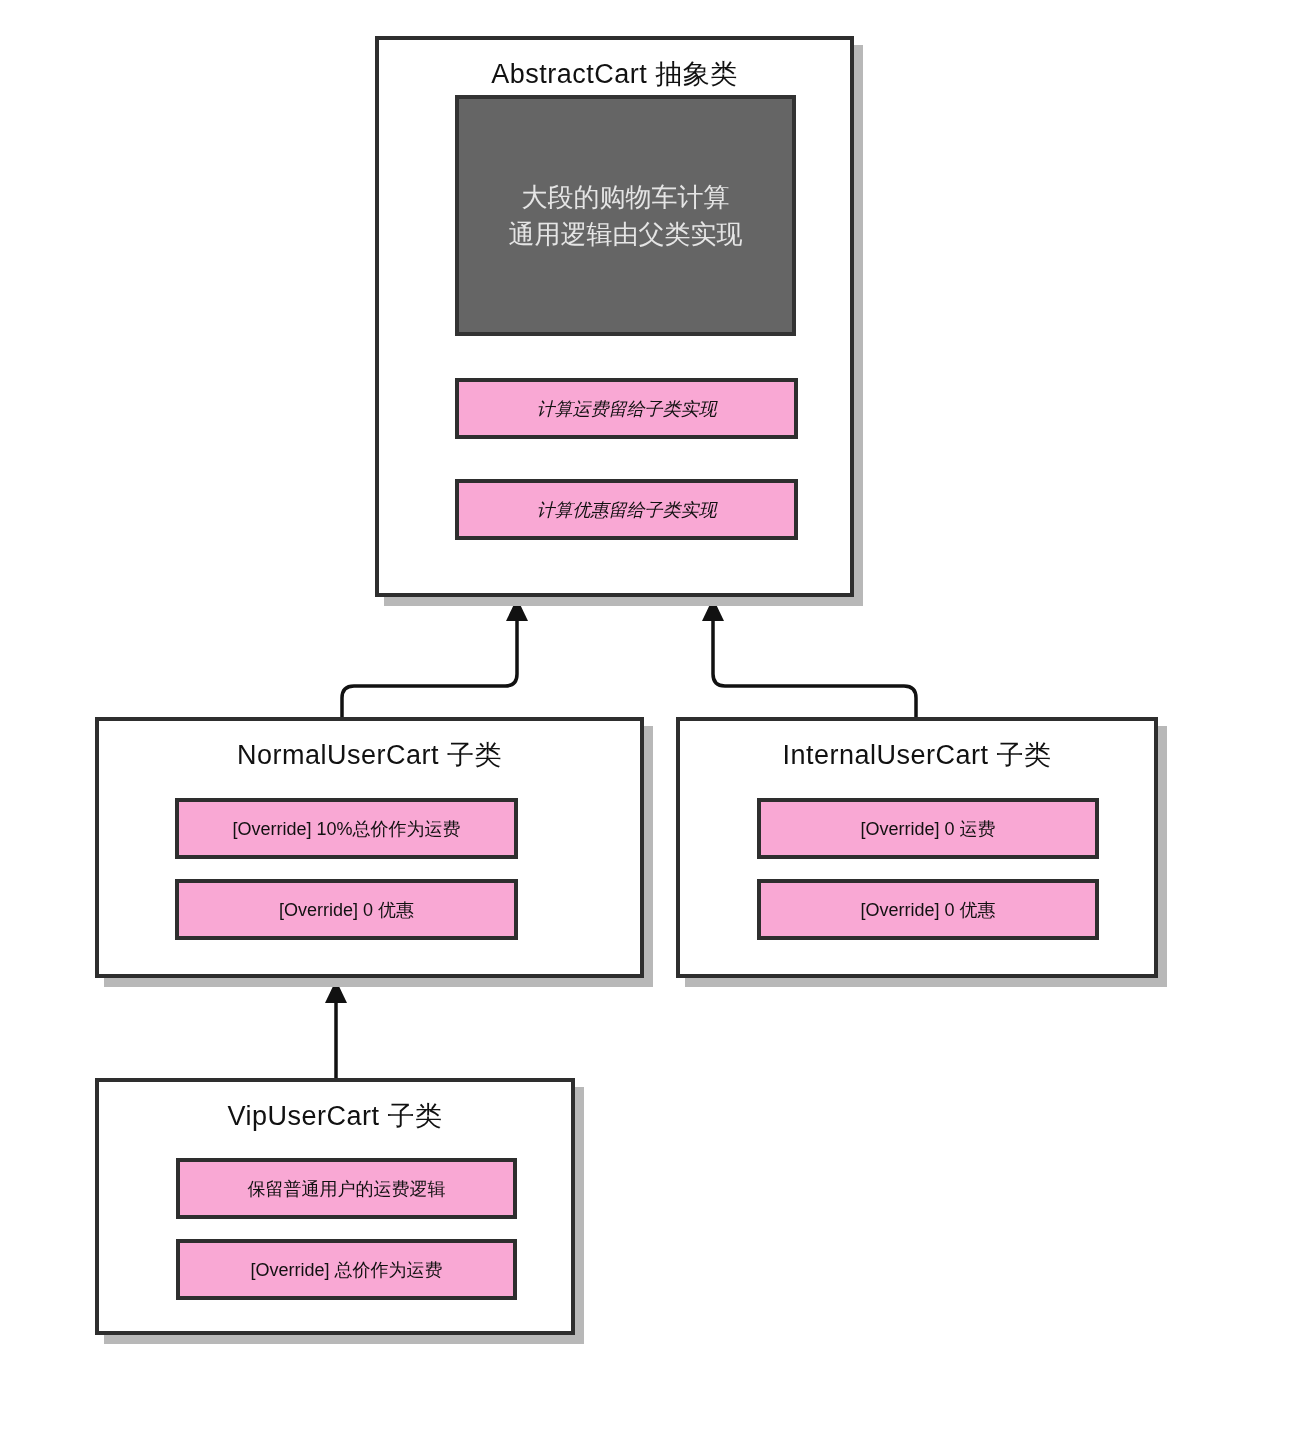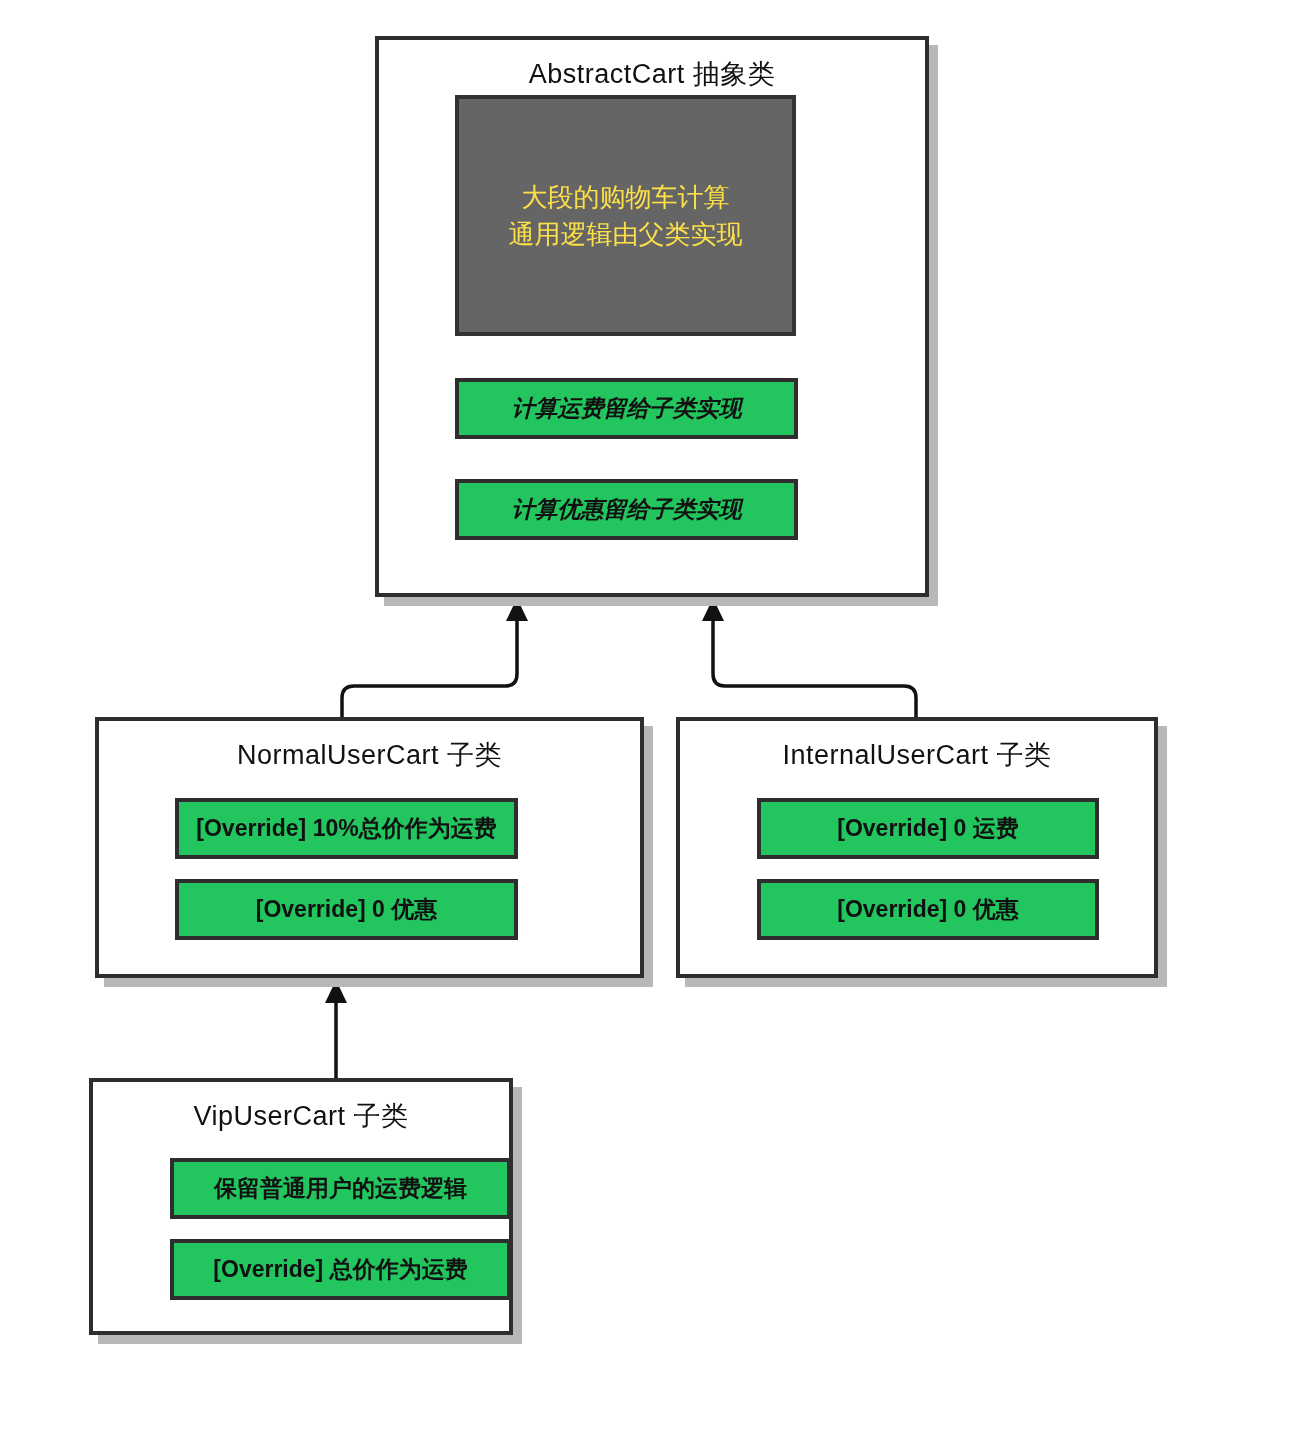--- a/index.html
+++ b/index.html
@@ -40,66 +40,65 @@
     top: 16px;
     width: 100%;
     text-align: center;
     font-size: 27px;
     letter-spacing: 0.5px;
     white-space: nowrap;
   }
 
   .method {
     position: absolute;
-    background: #22c55e;
+    background: #f9a8d4;
     border: 4px solid #2e2e2e;
     display: flex;
     align-items: center;
     justify-content: center;
-    font-size: 23px;
+    font-size: 18px;
     white-space: nowrap;
-    font-weight: bold;
   }
 
   .method.abstract {
     font-style: italic;
   }
 
   .note {
     position: absolute;
     background: #656565;
     border: 4px solid #333333;
-    color: #fde047;
+    color: #e5e5e5;
     display: flex;
     flex-direction: column;
     align-items: center;
     justify-content: center;
     text-align: center;
     font-size: 26px;
     line-height: 1.42;
   }
 
   
-  #node-abstract { left: 375px; top: 36px; width: 554px; height: 561px; }
+  #node-abstract { left: 375px; top: 36px; width: 479px; height: 561px; }
   #node-abstract .note     { left: 76px; top: 55px;  width: 341px; height: 241px; }
   #node-abstract .method-1 { left: 76px; top: 338px; width: 343px; height: 61px; }
   #node-abstract .method-2 { left: 76px; top: 439px; width: 343px; height: 61px; }
 
   
   #node-normal { left: 95px; top: 717px; width: 549px; height: 261px; }
   #node-normal .method-1 { left: 76px; top: 77px;  width: 343px; height: 61px; }
   #node-normal .method-2 { left: 76px; top: 158px; width: 343px; height: 61px; }
 
   
   #node-internal { left: 676px; top: 717px; width: 482px; height: 261px; padding-left: 36px; }
   #node-internal .method-1 { left: 77px; top: 77px;  width: 342px; height: 61px; }
   #node-internal .method-2 { left: 77px; top: 158px; width: 342px; height: 61px; }
 
   
-  #node-vip { left: 89px; top: 1078px; width: 424px; height: 257px; }
+  #node-vip { left: 95px; top: 1078px; width: 480px; height: 257px; }
   #node-vip .method-1 { left: 77px; top: 76px;  width: 341px; height: 61px; }
   #node-vip .method-2 { left: 77px; top: 157px; width: 341px; height: 61px; }
 
   .connector-path {
     fill: none;
     stroke: #111111;
     stroke-width: 3.5;
   }
   .arrow-head {
     fill: #111111;

